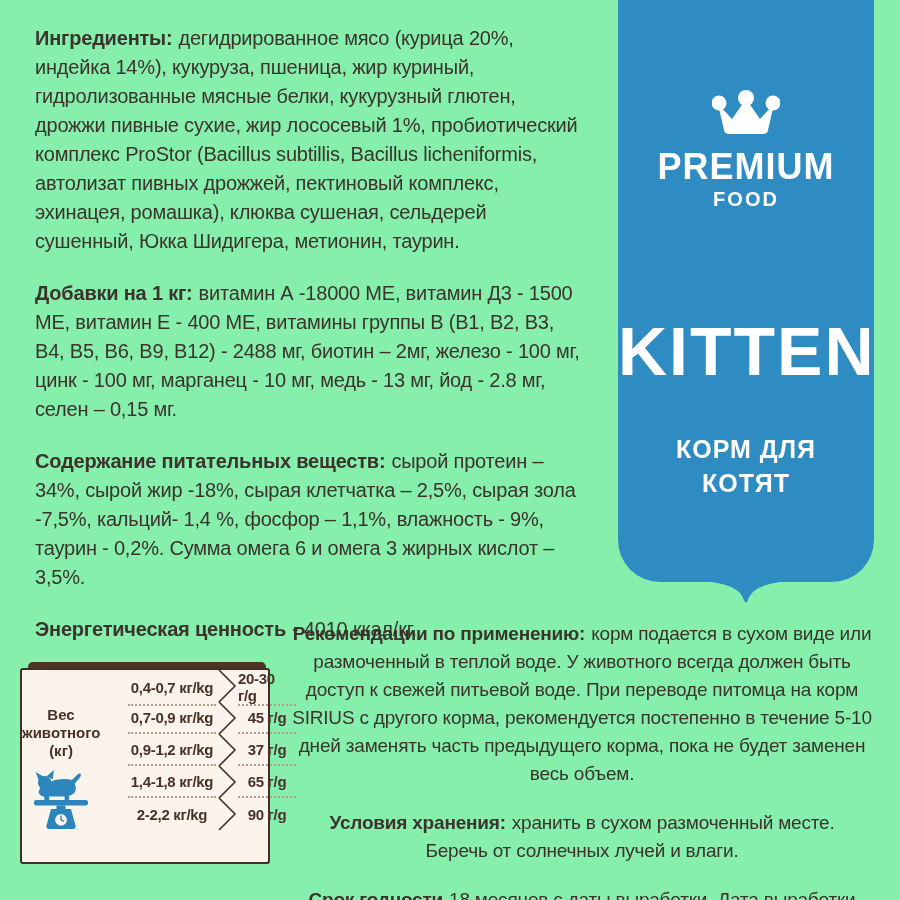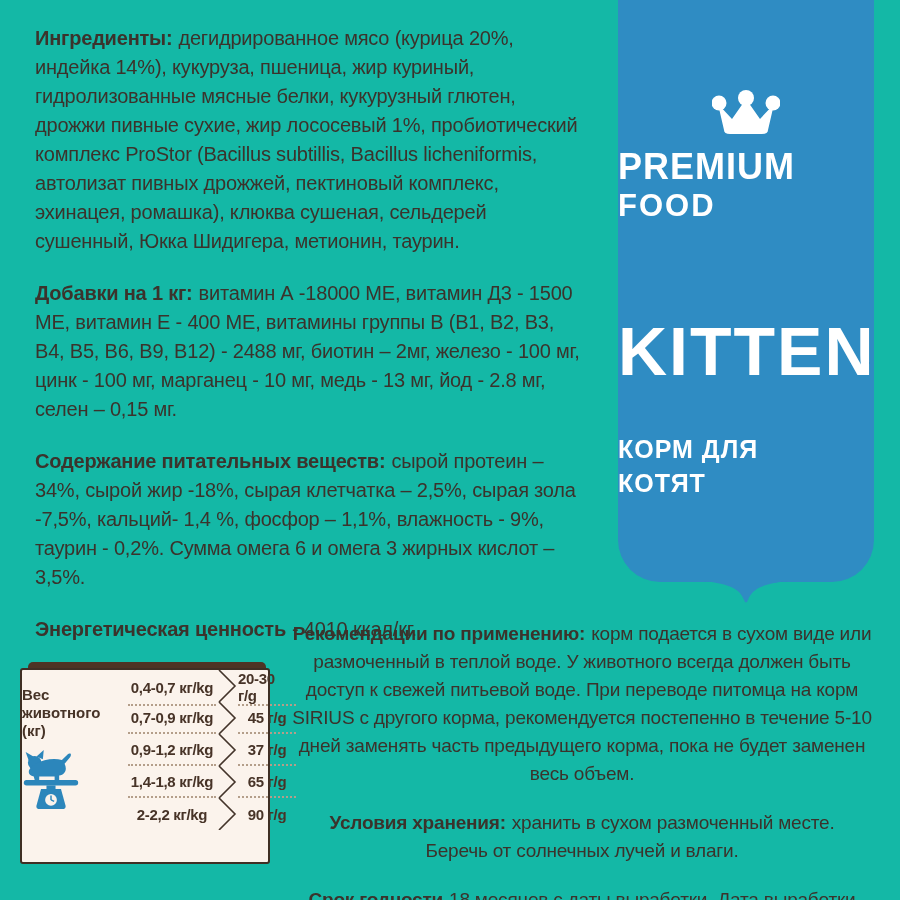--- a/index.html
+++ b/index.html
@@ -1,36 +1,36 @@
 <!DOCTYPE html>
 <html><head>
 <meta charset="utf-8">
 <style>
   html,body { margin:0; padding:0; background:#ffffff; }
   .page {
     position:relative; width:900px; height:900px;
-    background:#14b8a6; overflow:hidden;
+    background:#86efac; overflow:hidden;
     font-family:"Liberation Sans", sans-serif;
     color:#3b332c;
     text-decoration:underline;
   }
 
   
   .info-left { position:absolute; left:35px; top:24px; width:550px; }
   .para { margin:0 0 23px 0; font-size:20px; line-height:29px; letter-spacing:-0.2px; }
   .para .lead { font-weight:bold; margin-right:6px; }
 
   
   .brand-panel {
     position:absolute; left:618px; top:0; width:256px; height:582px;
-    background:#2f8cc3; border-radius:0 0 42px 42px; color:#ffffff;
+    background:#2f8cc3; border-radius:0 0 42px 42px; text-align:center; color:#ffffff;
   }
   .brand-panel .crown { position:absolute; left:94px; top:90px; }
   .brand-line1 { position:absolute; top:146px; width:100%; font-size:36px; font-weight:bold; letter-spacing:1px; }
-  .brand-line2 { position:absolute; top:188px; width:100%; font-size:31px; font-weight:bold; letter-spacing:2px; }
+  .brand-line2 { position:absolute; top:188px; width:100%; font-size:20px; font-weight:bold; letter-spacing:2px; }
   .product-name { position:absolute; top:312px; width:100%; font-size:68px; font-weight:bold; letter-spacing:2px; }
   .panel-subtitle { position:absolute; top:432px; width:100%; font-size:25px; font-weight:bold; line-height:34px; letter-spacing:1px; }
   .panel-tail { position:absolute; left:86px; bottom:-21px; }
 
   
   .table-header-bar {
     position:absolute; left:28px; top:622px; width:238px; height:46px;
     background:#4d3425; border-radius:5px; color:#f3e5d3;margin-top:40px;
   }
   .table-header-text {
@@ -38,21 +38,21 @@
     font-size:13.5px; font-weight:bold; line-height:16px; text-align:center;
   }
   .clock-wrap { position:absolute; right:36px; top:5px; }
   .bowl-wrap  { position:absolute; right:-4px; top:14px; }
 
   .feeding-body {
     position:absolute; left:20px; top:668px; width:250px; height:196px;
     background:#fbf3ec; border:2px solid #3f2f24; border-radius:3px;
     box-sizing:border-box; display:flex; color:#473327;
   }
-  .weight-label-col { width:78px; box-sizing:border-box; padding-top:16px; text-align:left; }
+  .weight-label-col { width:78px; box-sizing:border-box; padding-top:36px; text-align:center; }
   .weight-label { font-size:15px; font-weight:bold; line-height:18px; }
   .weight-label-col .cat { margin-top:9px; }
   .rows-col { flex:1; display:flex; flex-direction:column;margin-left:28px; }
   .t-row { display:grid; grid-template-columns:88px 22px 58px; height:32px; }
   .t-cell { display:flex; align-items:center; justify-content:center;
             font-size:15px; font-weight:bold; letter-spacing:-0.3px; }
   .t-row:not(:last-child) .t-cell { border-bottom:2px dotted #b49e8a; }
   .zig-cell { display:flex; align-items:stretch; justify-content:center; }
 
   

